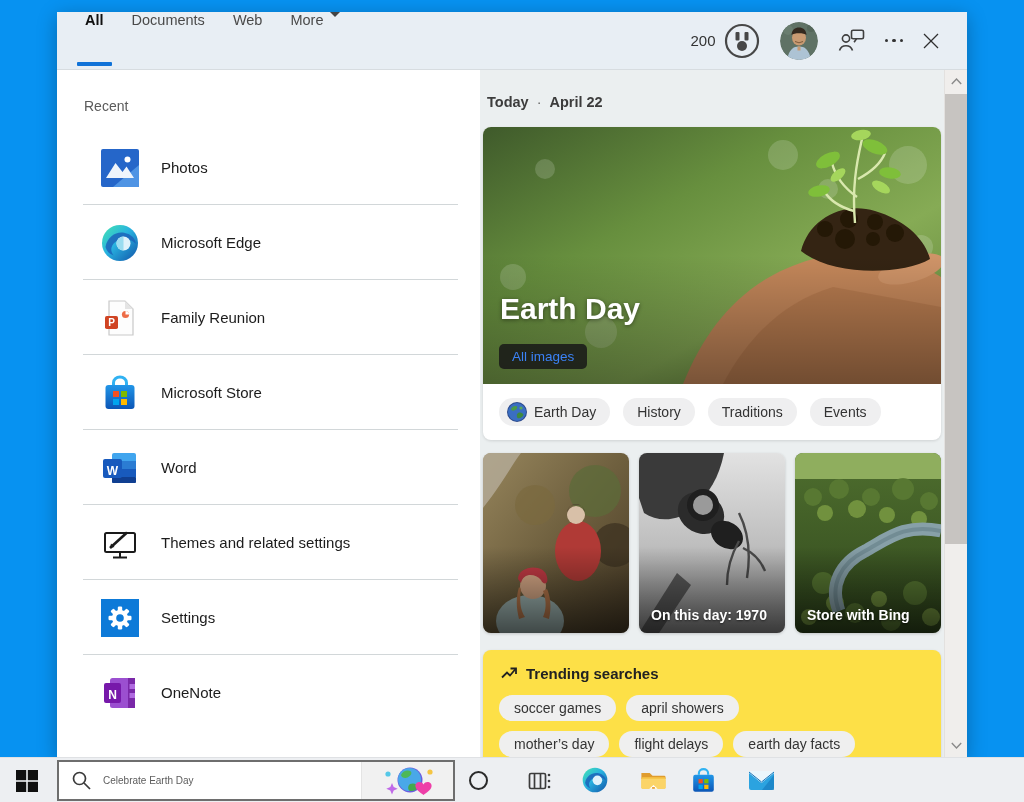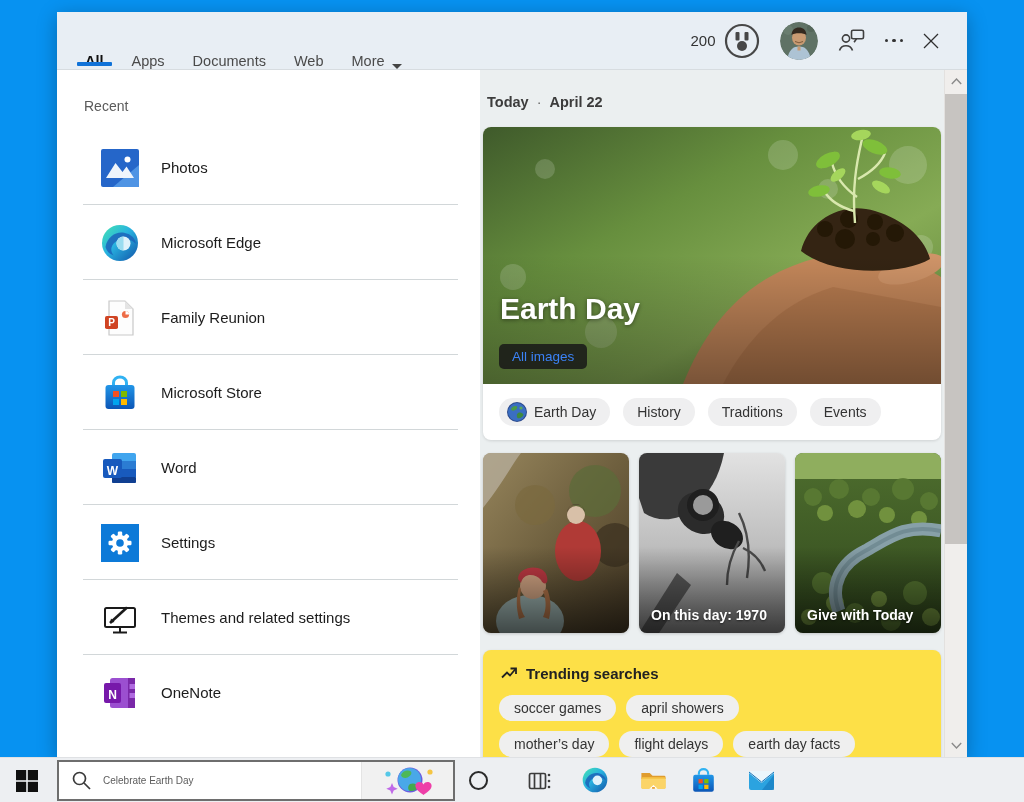--- a/index.html
+++ b/index.html
@@ -7,21 +7,21 @@
   body { font-family:"Liberation Sans", sans-serif; background:#0792f1; position:relative; }
 
   
   .window { position:absolute; left:57px; top:12px; width:910px; height:745px;
             background:#e9edee; box-shadow:0 4px 18px rgba(0,0,0,.28); }
 
   
   .tabbar { height:58px; background:#e8eef4; border-bottom:1px solid #d7dce0;
             display:flex; align-items:center; padding:0 28px 0 14px; }
   .tabs { display:flex; height:100%; }
-  .tab { position:relative; display:flex; align-items:flex-end; padding:0 14px;
+  .tab { position:relative; display:flex; align-items:flex-start; padding:0 14px;
          font-size:14.5px; color:#4a4a4a; cursor:pointer; }
   .tab.active { color:#111; font-weight:700; }
   .tab.active::after { content:""; position:absolute; left:6px; right:6px; bottom:3px;
                        height:4px; background:#1072d8; border-radius:1px; }
   .caret-down { width:0; height:0; border-left:5px solid transparent; border-right:5px solid transparent;
                 border-top:5px solid #444; margin-left:7px; }
   .tabbar-right { margin-left:auto; display:flex; align-items:center; gap:20px; }
   .points { font-size:15px; color:#333; margin-right:-12px; }
   .icon-btn { display:flex; align-items:center; justify-content:center; cursor:pointer; }
   .avatar { width:38px; height:38px; border-radius:50%; overflow:hidden; }
@@ -103,23 +103,20 @@
 </style>
 </head>
 <body>
 
 <div class="window">
 
   <div class="tabbar">
     <div class="tabs">
       <div class="tab active">
           <span>All</span>
-        </div>
-      <div class="tab">
-          <span>Apps</span>
         </div>
       <div class="tab">
           <span>Documents</span>
         </div>
       <div class="tab">
           <span>Web</span>
         </div>
       <div class="tab">
           <span>More</span>
           <i class="caret-down"></i>
@@ -257,46 +254,46 @@
               <rect x="11" y="28" width="24" height="6" rx="1" fill="#103f91"></rect>
               <rect x="2" y="10" width="19" height="19" rx="2" fill="#185abd"></rect>
               <text x="11.5" y="25.5" font-size="12" font-weight="700" fill="#fff" text-anchor="middle" font-family="Liberation Sans, sans-serif">W</text>
             </svg>
           </span>
           <span class="recent-label">Word</span>
         </div>
 
         <div class="recent-item">
           <span class="app-icon">
+            <svg width="38" height="38" viewBox="0 0 38 38" fill="none" stroke="#1a1a1a" stroke-width="2">
+              <rect x="4" y="9" width="30" height="19" rx="1.5"></rect>
+              <line x1="19" y1="28" x2="19" y2="33"></line>
+              <line x1="12" y1="33.5" x2="26" y2="33.5"></line>
+              <path d="M9 24 L26 8.5" stroke-width="2.6"></path>
+              <path d="M9 24 l4.5 -1 l-3.5 -3.5 z" fill="#1a1a1a" stroke="none"></path>
+            </svg>
+          </span>
+          <span class="recent-label">Themes and related settings</span>
+        </div>
+
+        <div class="recent-item">
+          <span class="app-icon">
             <svg width="38" height="38" viewBox="0 0 38 38">
               <rect width="38" height="38" fill="#0d7ad8"></rect>
               <g fill="#fff">
                 <rect x="16.8" y="7.5" width="4.4" height="23" rx="1.2"></rect>
                 <rect x="16.8" y="7.5" width="4.4" height="23" rx="1.2" transform="rotate(45 19 19)"></rect>
                 <rect x="16.8" y="7.5" width="4.4" height="23" rx="1.2" transform="rotate(90 19 19)"></rect>
                 <rect x="16.8" y="7.5" width="4.4" height="23" rx="1.2" transform="rotate(135 19 19)"></rect>
                 <circle cx="19" cy="19" r="8"></circle>
               </g>
               <circle cx="19" cy="19" r="3.8" fill="#0d7ad8"></circle>
             </svg>
           </span>
           <span class="recent-label">Settings</span>
-        </div>
-
-        <div class="recent-item">
-          <span class="app-icon">
-            <svg width="38" height="38" viewBox="0 0 38 38" fill="none" stroke="#1a1a1a" stroke-width="2">
-              <rect x="4" y="9" width="30" height="19" rx="1.5"></rect>
-              <line x1="19" y1="28" x2="19" y2="33"></line>
-              <line x1="12" y1="33.5" x2="26" y2="33.5"></line>
-              <path d="M9 24 L26 8.5" stroke-width="2.6"></path>
-              <path d="M9 24 l4.5 -1 l-3.5 -3.5 z" fill="#1a1a1a" stroke="none"></path>
-            </svg>
-          </span>
-          <span class="recent-label">Themes and related settings</span>
         </div>
 
         <div class="recent-item">
           <span class="app-icon">
             <svg width="38" height="38" viewBox="0 0 38 38">
               <rect x="9" y="4" width="25" height="30" rx="2.5" fill="#9b4fd0"></rect>
               <rect x="27" y="4" width="7" height="30" fill="#7a28a8"></rect>
               <rect x="28.5" y="10" width="5.5" height="5" fill="#b06ae0"></rect>
               <rect x="28.5" y="19" width="5.5" height="5" fill="#b06ae0"></rect>
               <rect x="3" y="9" width="17" height="20" rx="2" fill="#7719aa"></rect>
@@ -480,21 +477,21 @@
                 <circle cx="124" cy="66" r="8"></circle>
                   <circle cx="40" cy="150" r="9"></circle>
                   <circle cx="84" cy="146" r="8"></circle>
                 <circle cx="136" cy="164" r="9"></circle>
                   <circle cx="14" cy="164" r="8"></circle>
               </g>
               <path d="M146 78 C110 70 92 86 70 98 C46 110 34 132 44 158" stroke="#87a0a8" stroke-width="13" fill="none"></path>
               <path d="M146 78 C110 70 92 86 70 98 C46 110 34 132 44 158" stroke="#5d7780" stroke-width="4" fill="none" opacity=".5"></path>
             </svg>
             <div class="shade"></div>
-            <div class="pic-label">Give with Today</div>
+            <div class="pic-label">Store with Bing</div>
           </div>
 
         </div>
 
         <div class="trending-card">
           <div class="trending-head">
             <span>
               <svg width="16" height="13" viewBox="0 0 16 13" fill="none" stroke="#222" stroke-width="1.8">
                 <polyline points="1,11.5 6,6.5 9,9.5 14.5,3"></polyline>
                 <polyline points="9.5,2.5 15,2.5 15,8" fill="none"></polyline>

